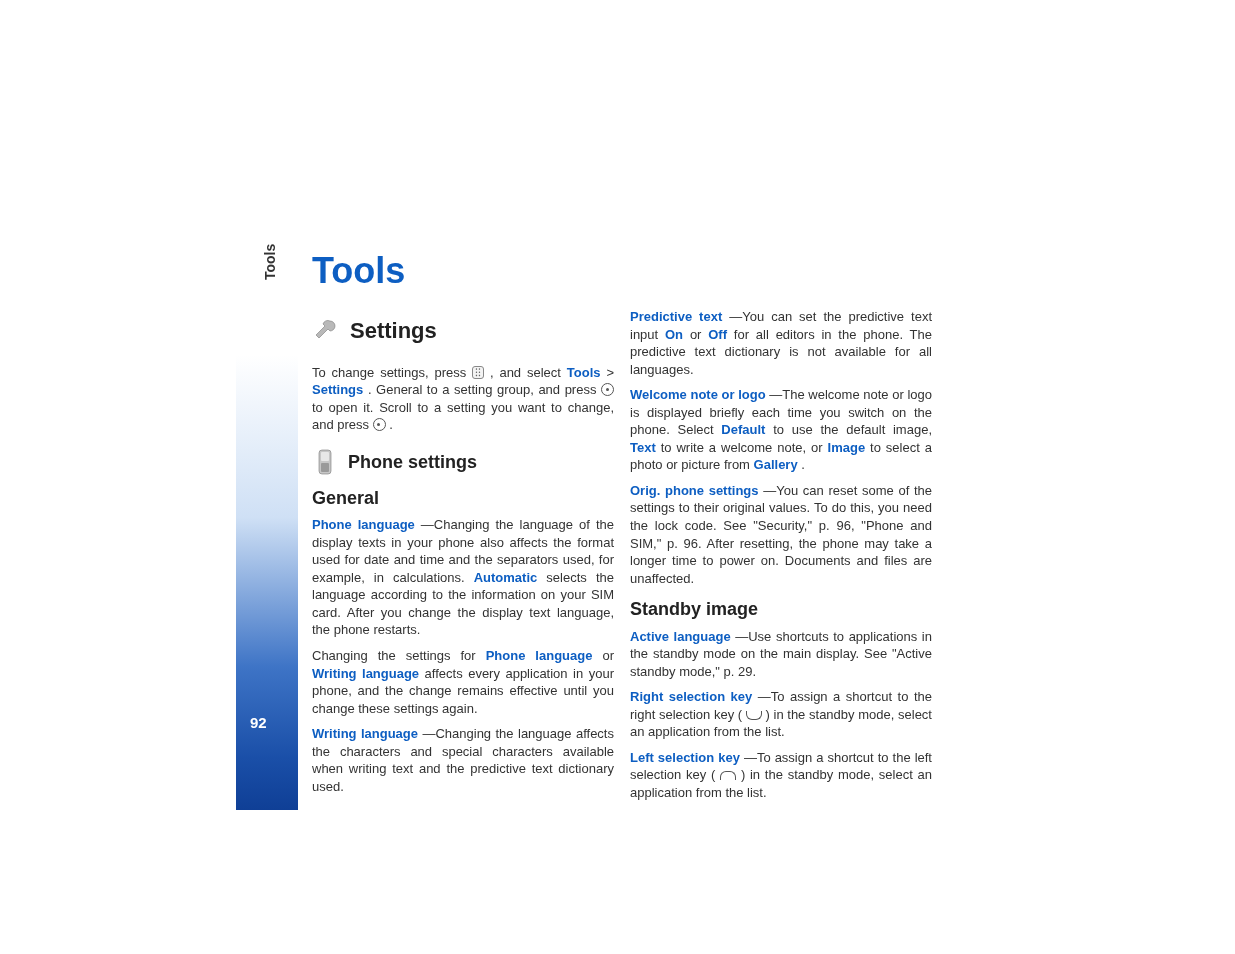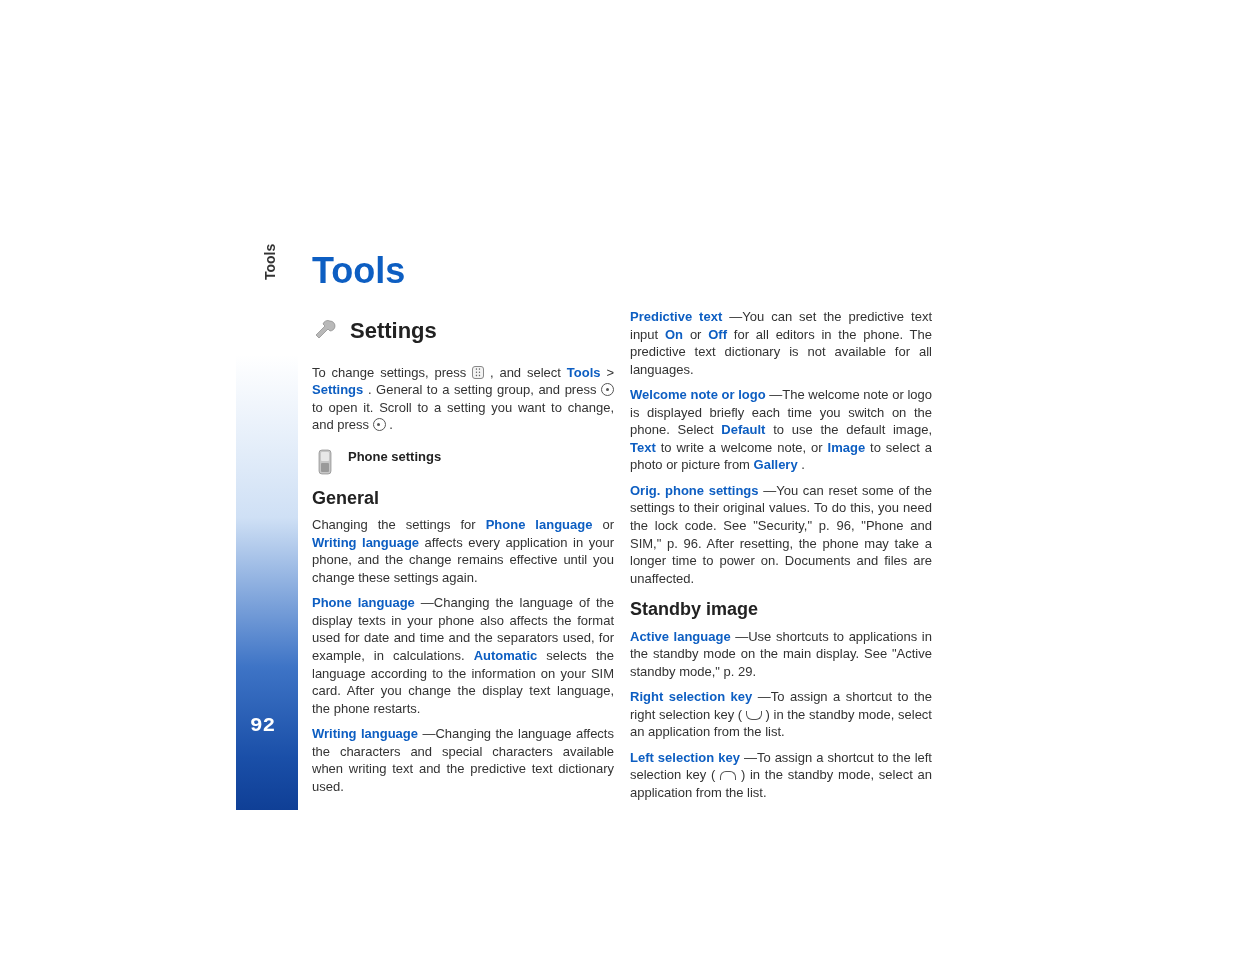--- a/index.html
+++ b/index.html
@@ -28,22 +28,21 @@
     font-weight: 700;
     font-size: 14px;
     color: #333;
   }
   .page-num {
     position: absolute;
     left: 250px;
     top: 714px;
     color: #fff;
     font-weight: 700;
-    font-size: 21px;
-    font-family: Liberation Mono, monospace;
+    font-size: 15px;
   }
   .title {
     position: absolute;
     left: 312px;
     top: 250px;
     color: #0d5ec2;
     font-weight: 700;
     font-size: 36px;
   }
   .col {
@@ -60,25 +59,25 @@
     font-weight: 700;
     font-size: 22px;
     color: #222;
     margin: 0 0 18px 0;
     display: flex;
     align-items: center;
     gap: 10px;
   }
   .h3 {
     font-weight: 700;
-    font-size: 13px;
+    font-size: 18px;
     color: #222;
     margin: 14px 0 8px 0;
     display: flex;
-    align-items: flex-start;
+    align-items: center;
     gap: 10px;
   }
   .h4 {
     font-weight: 700;
     font-size: 18px;
     color: #222;
     margin: 10px 0 4px 0;
   }
   .blue { color: #0d5ec2; font-weight: 700; }
   p { margin: 6px 0 8px 0; }
@@ -169,32 +168,32 @@
         <rect x="7" y="4" width="8" height="9" rx="1" fill="#e8e8e8"></rect>
         <rect x="7" y="15" width="8" height="9" rx="1" fill="#9a9a9a"></rect>
       </svg>
     </span>
     <span>Phone settings</span>
   </div>
 
   <div class="h4">General</div>
 
   <p>
+    <span class="blue">Phone language</span>
+    <span>—Changing the language of the display texts in your phone also affects the format used for date and time and the separators used, for example, in calculations. </span>
+    <span class="blue">Automatic</span>
+    <span> selects the language according to the information on your SIM card. After you change the display text language, the phone restarts.</span>
+  </p>
+
+  <p>
     <span>Changing the settings for </span>
     <span class="blue">Phone language</span>
     <span> or </span>
     <span class="blue">Writing language</span>
     <span> affects every application in your phone, and the change remains effective until you change these settings again.</span>
-  </p>
-
-  <p>
-    <span class="blue">Phone language</span>
-    <span>—Changing the language of the display texts in your phone also affects the format used for date and time and the separators used, for example, in calculations. </span>
-    <span class="blue">Automatic</span>
-    <span> selects the language according to the information on your SIM card. After you change the display text language, the phone restarts.</span>
   </p>
 
   <p>
     <span class="blue">Writing language</span>
     <span>—Changing the language affects the characters and special characters available when writing text and the predictive text dictionary used.</span>
   </p>
 </div>
 
 <div class="col col2">
   <p>

